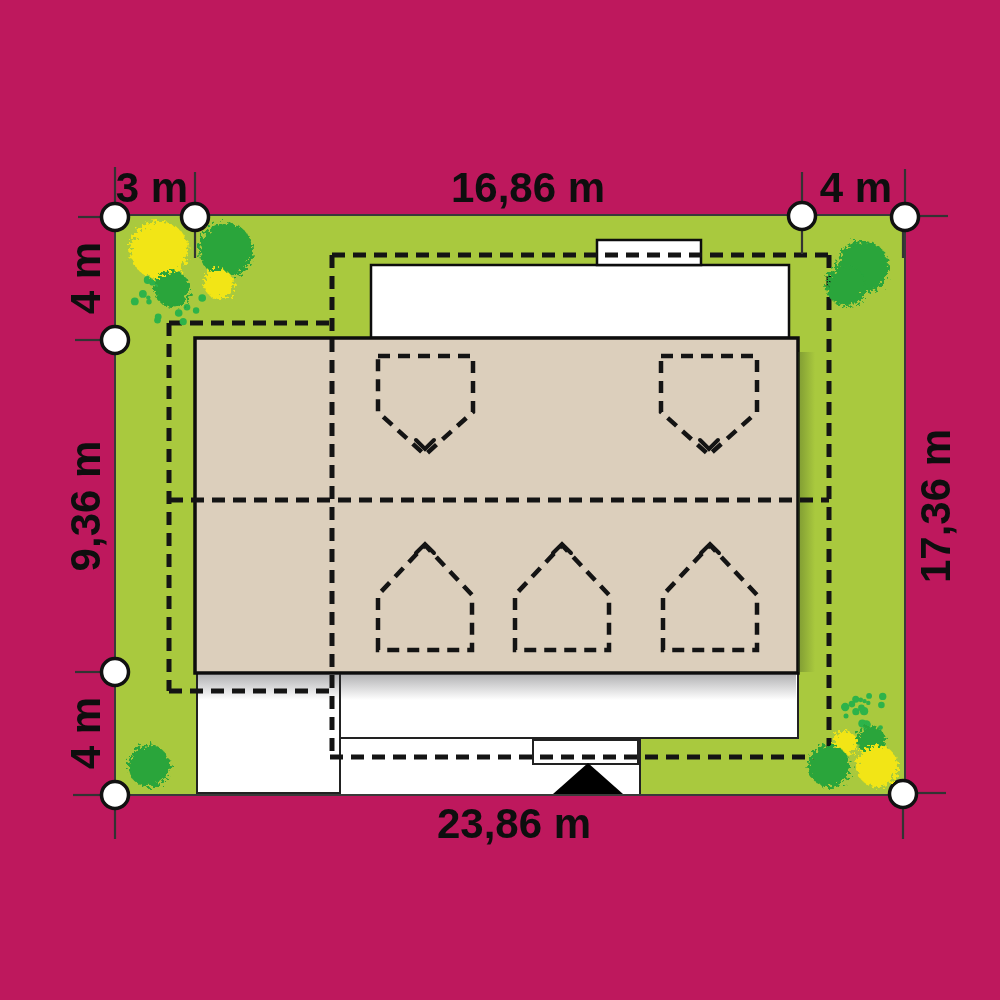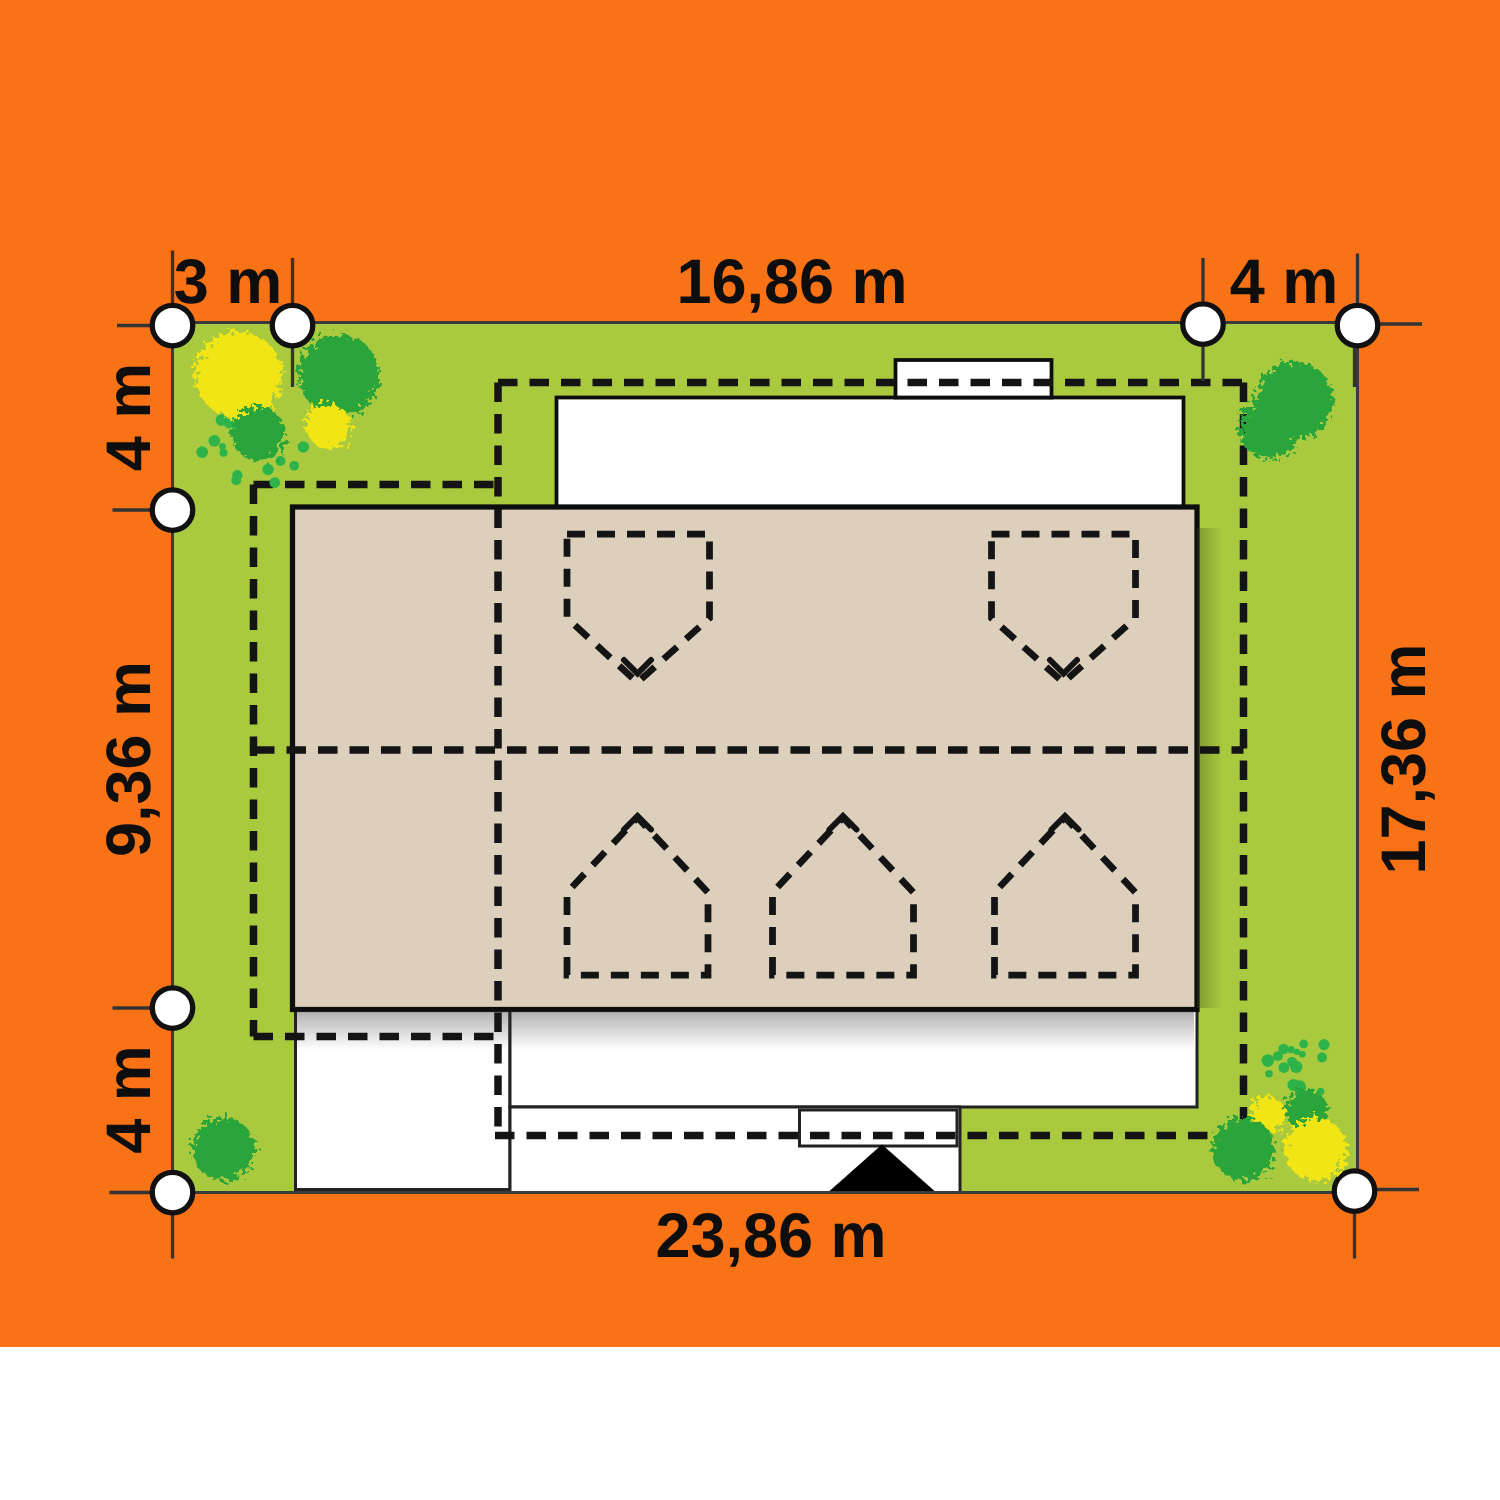--- a/index.html
+++ b/index.html
@@ -1,16 +1,16 @@
 <!DOCTYPE html>
 <html><head>
 <meta charset="utf-8">
 <style>
   html,body{margin:0;padding:0;background:#ffffff;}
-  #canvas{position:relative;width:1000px;height:898px;background:#f97316;overflow:hidden;
+  #canvas{position:relative;width:1000px;height:1000px;background:#be185d;overflow:hidden;
           font-family:"Liberation Sans", sans-serif;}
   svg{display:block;}
   text.dim{font-family:"Liberation Sans", sans-serif;font-weight:bold;font-size:42px;fill:#0e0e0e;}
 </style>
 <style>
   [data-name="plot-lawn"]{fill:#a9c93e;}
   .plotline{stroke:#3a3a3a;stroke-width:2;}
   .pave{fill:#ffffff;stroke:#222;stroke-width:2;}
   .foot{fill:#ffffff;stroke:#0d0d0d;stroke-width:2.5;}
   .roofrect{fill:#dccfbc;stroke:#0d0d0d;stroke-width:3.5;}

